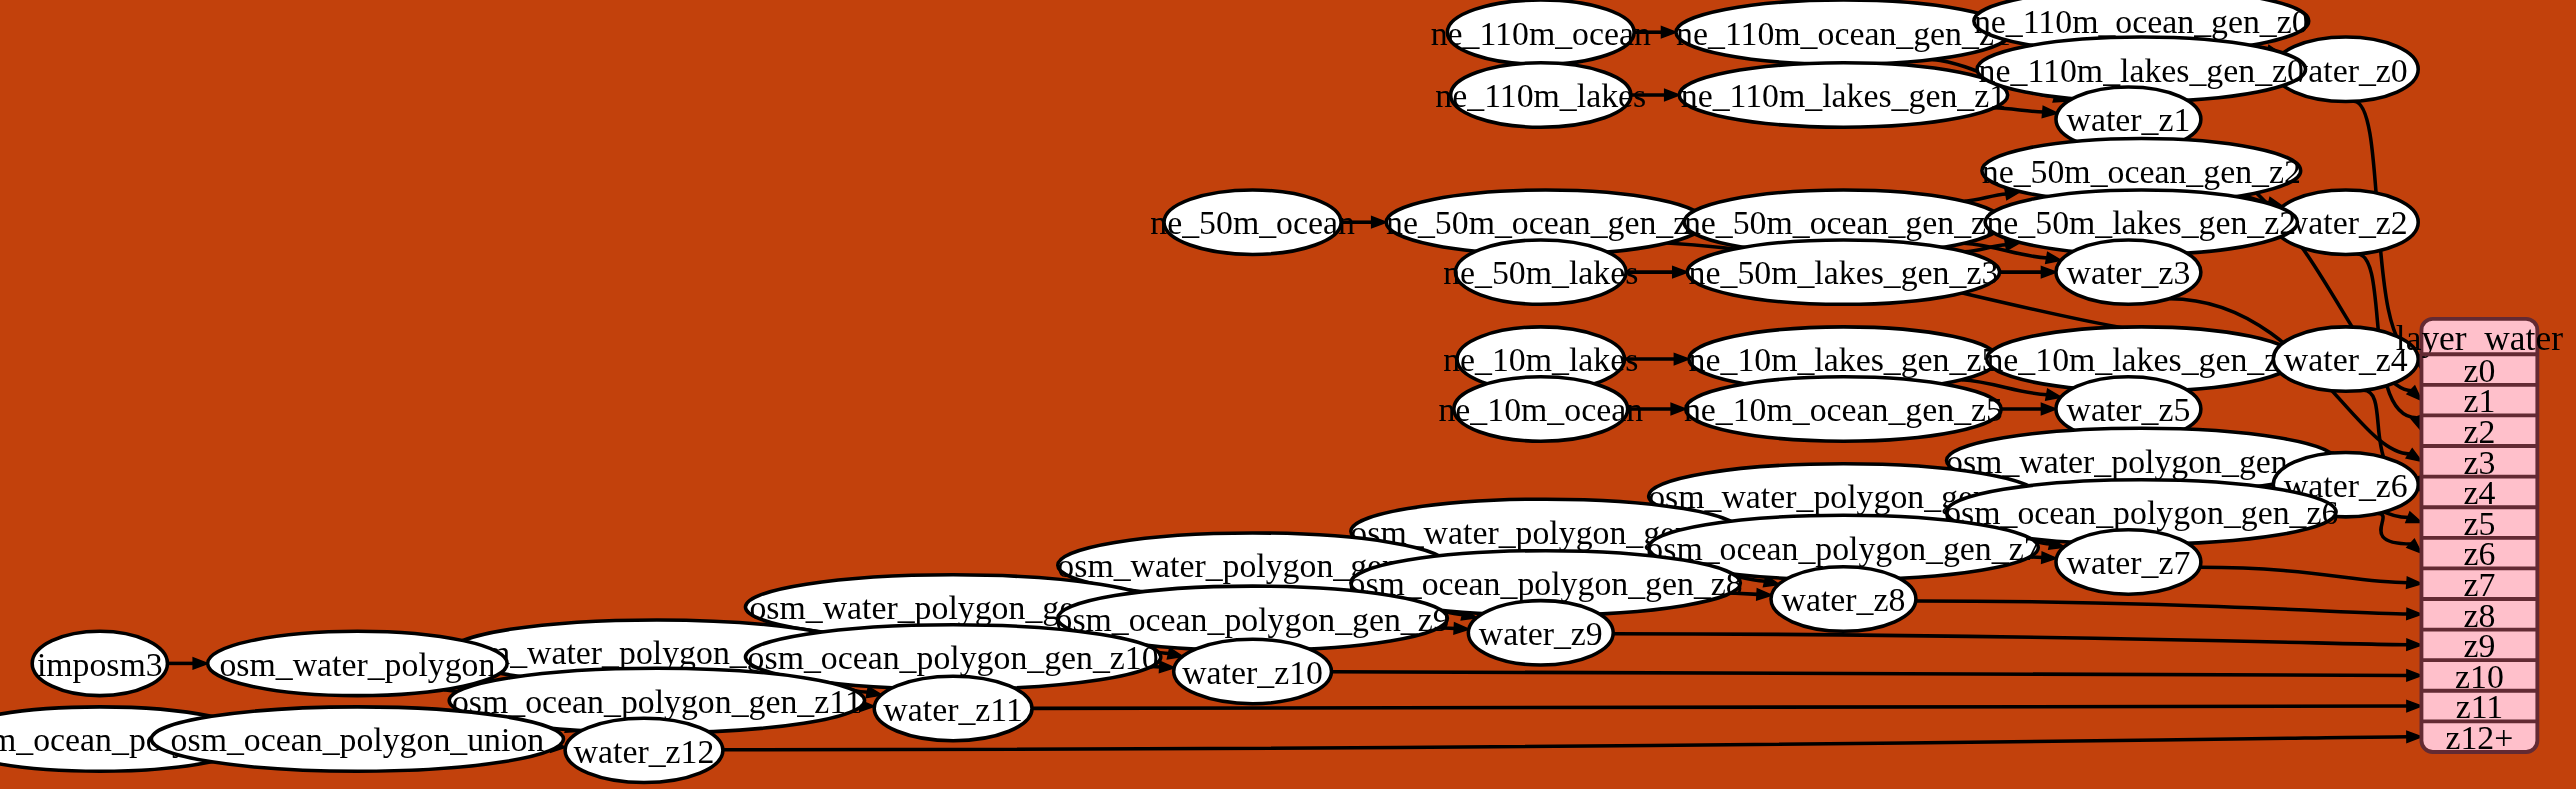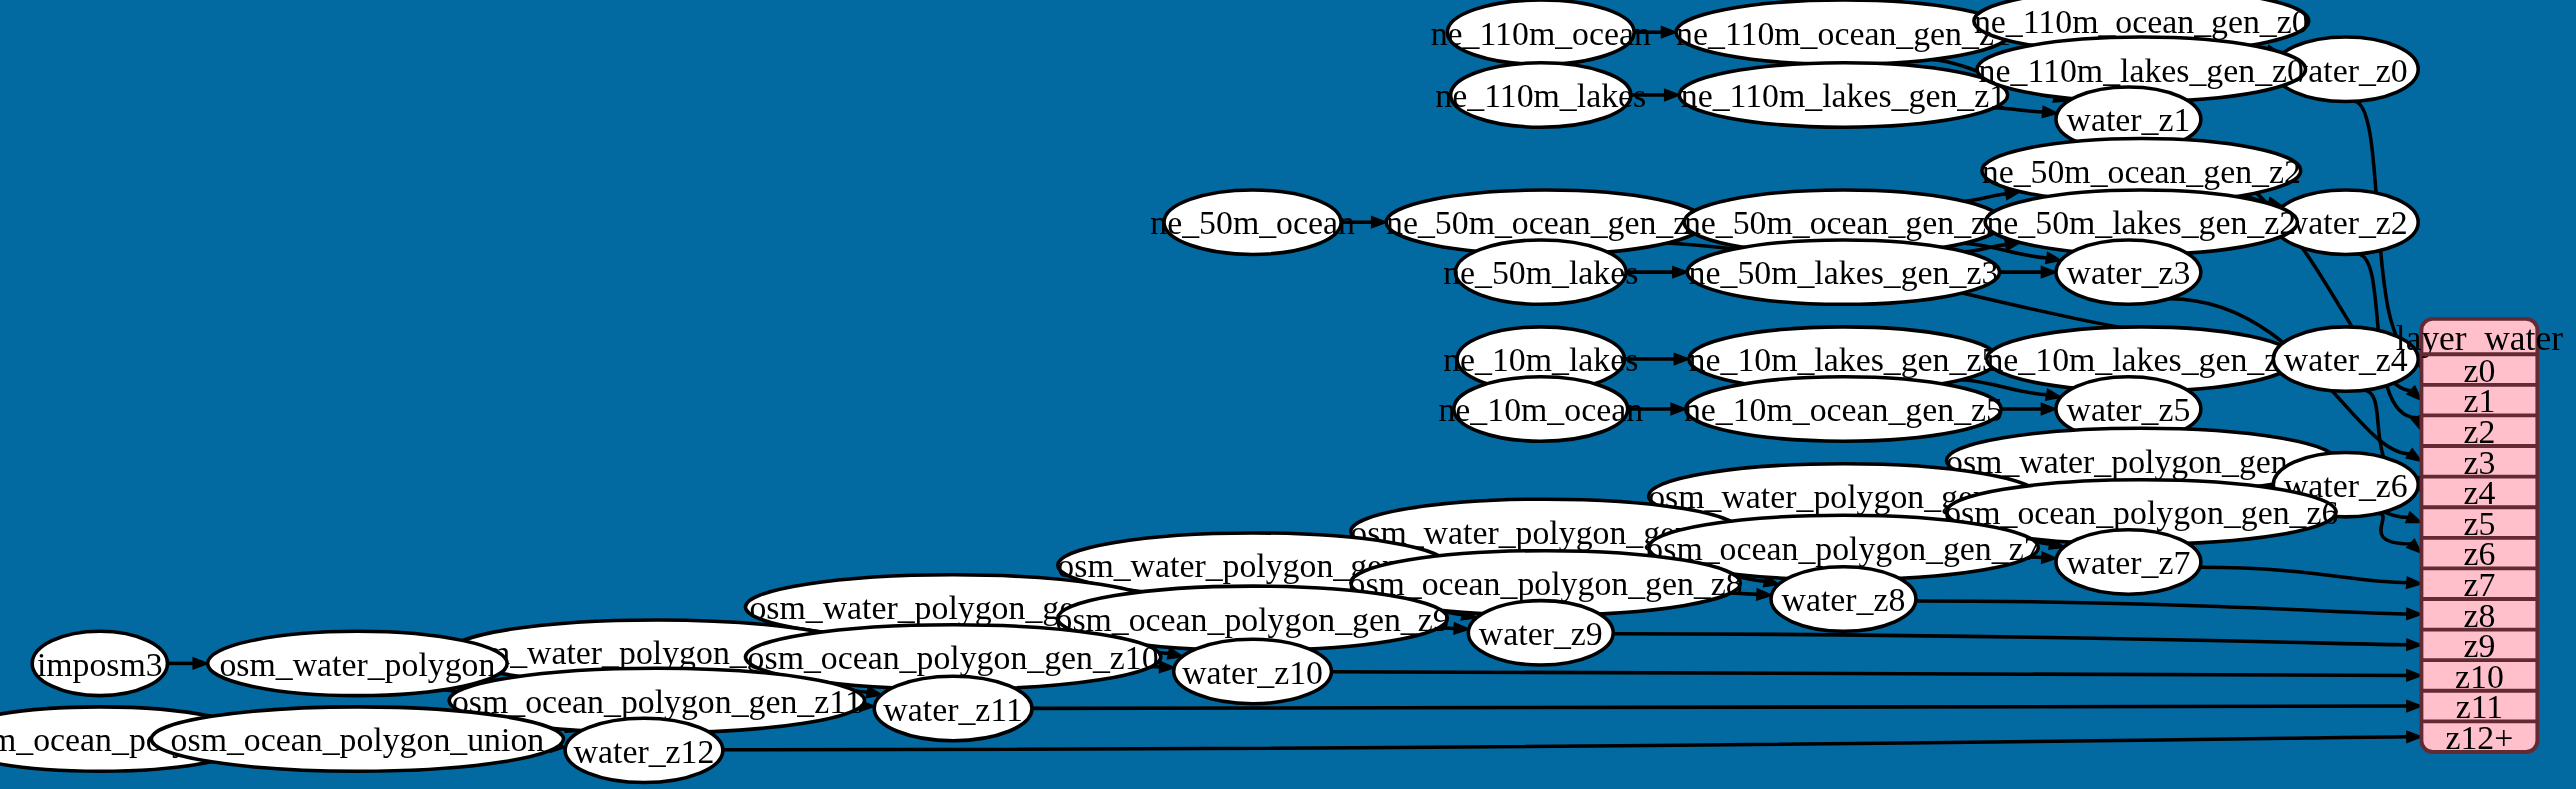--- a/index.html
+++ b/index.html
@@ -4,21 +4,21 @@
 <style>
   html, body {
     margin: 0;
     padding: 0;
     background: #ffffff;
   }
   #canvas {
     position: relative;
     width: 2576px;
     height: 789px;
-    background: #0369a1;
+    background: #c2410c;
     font-family: "Liberation Serif", "DejaVu Serif", serif;
     overflow: hidden;
   }
   svg.graph {
     position: absolute;
     left: 0;
     top: 0;
     width: 2576px;
     height: 789px;
   }

